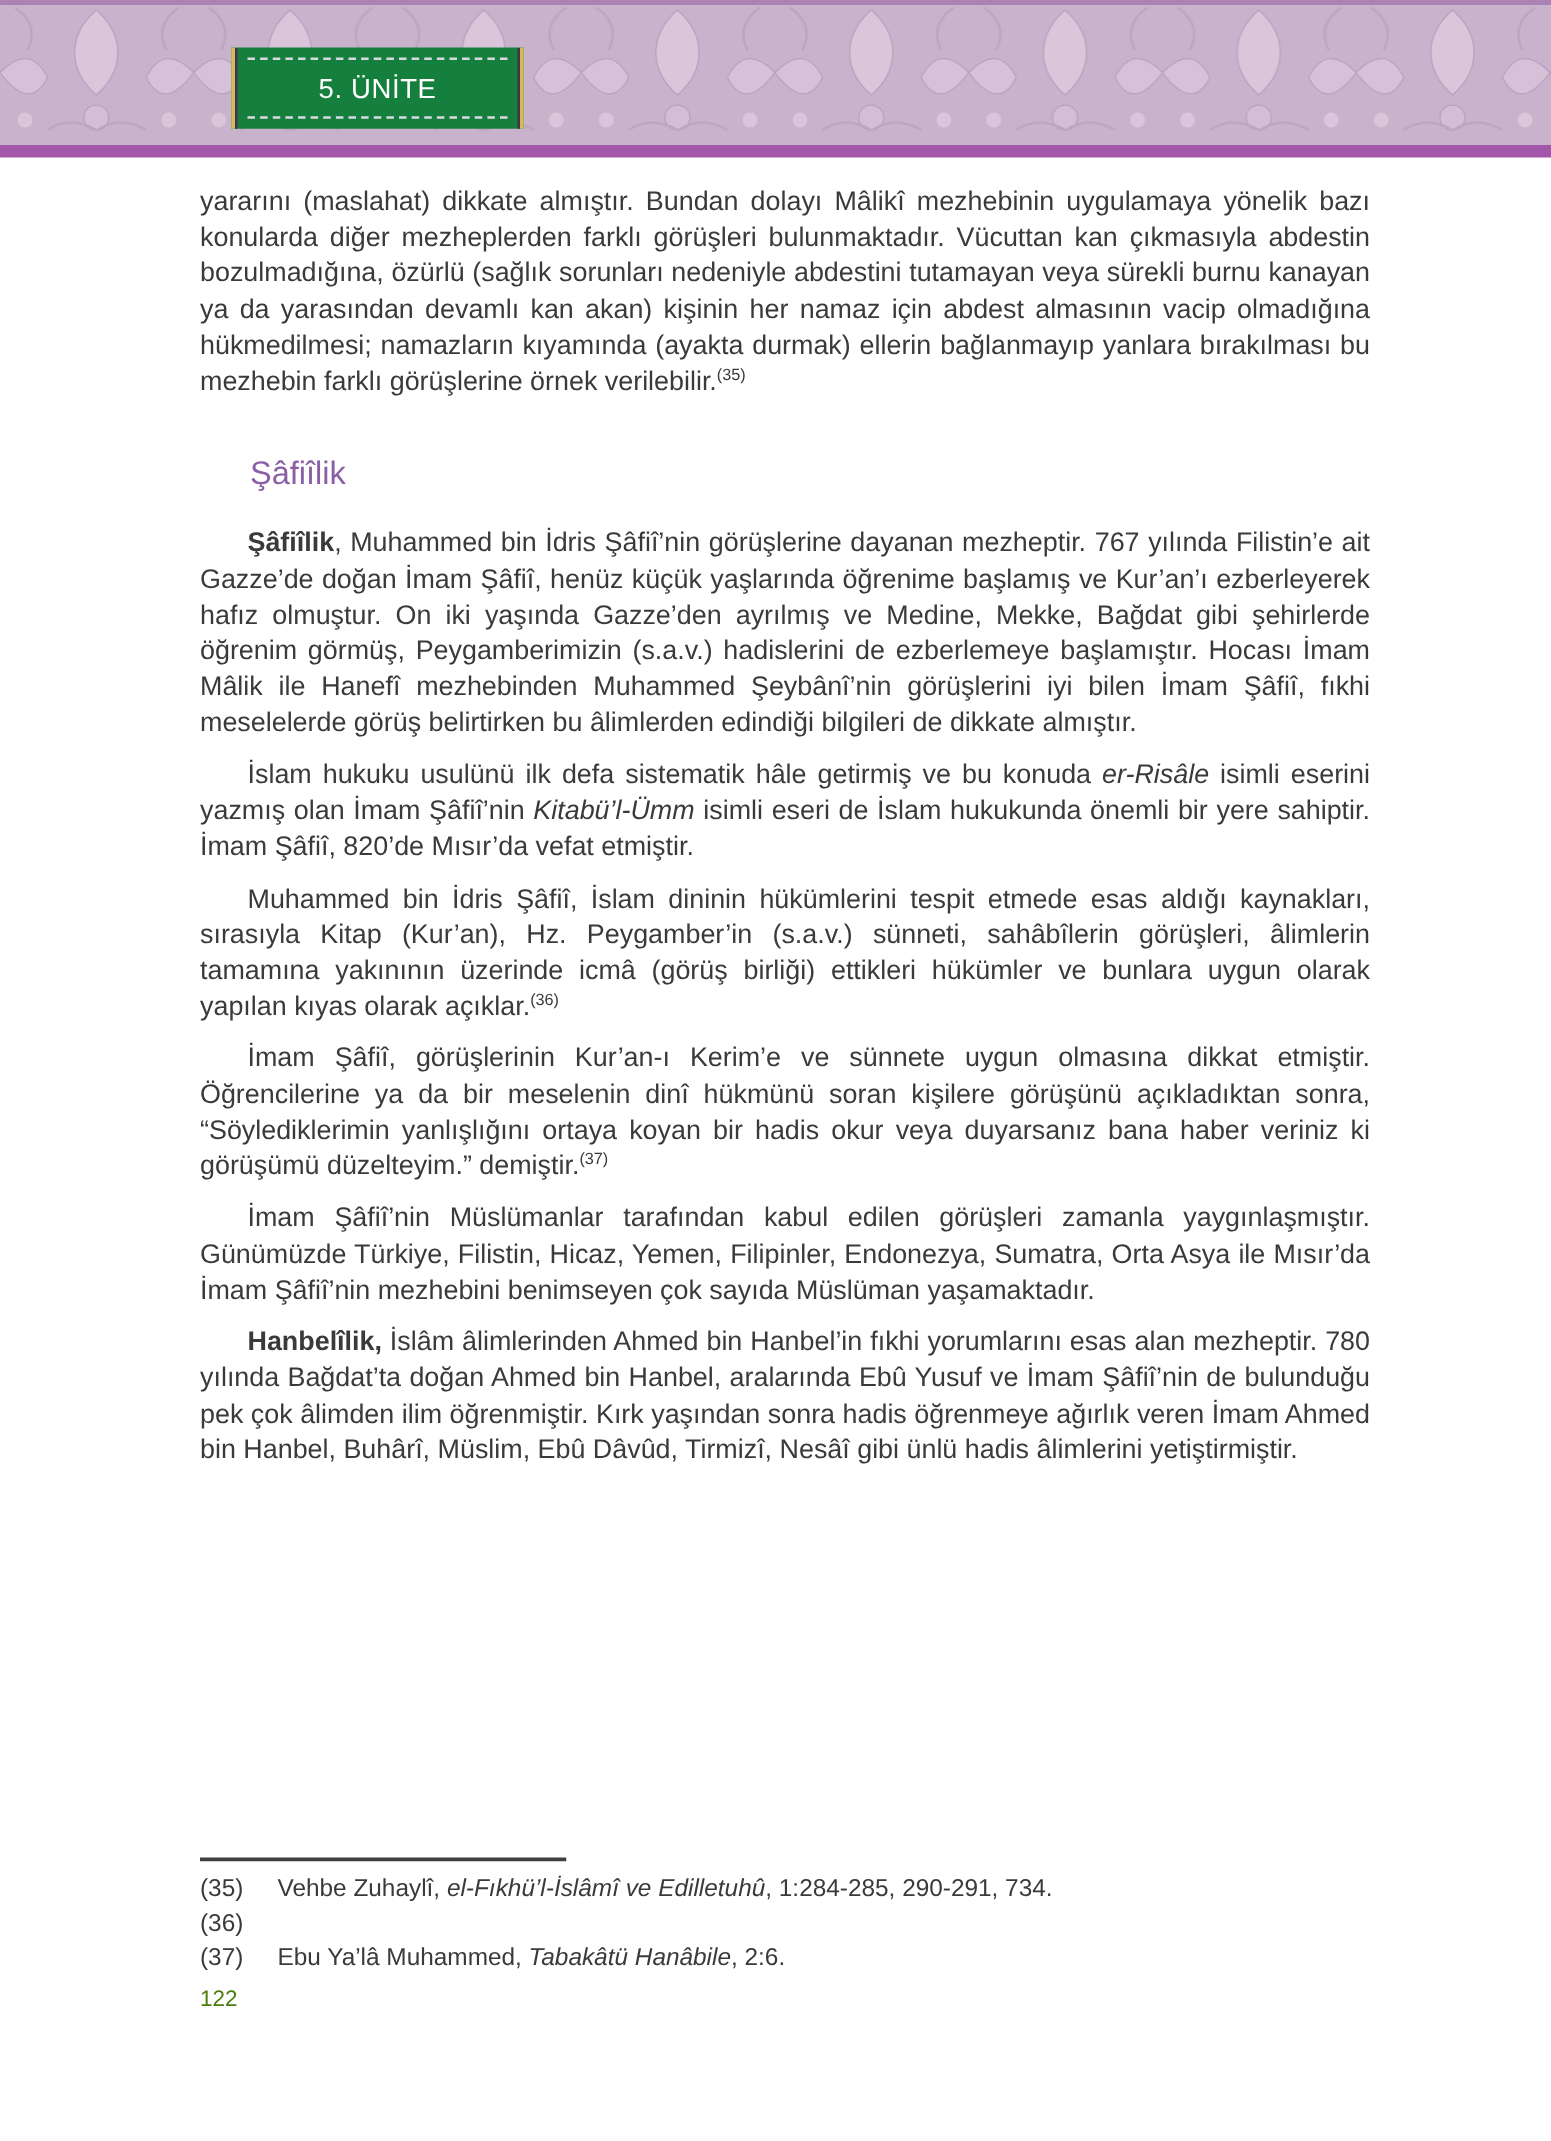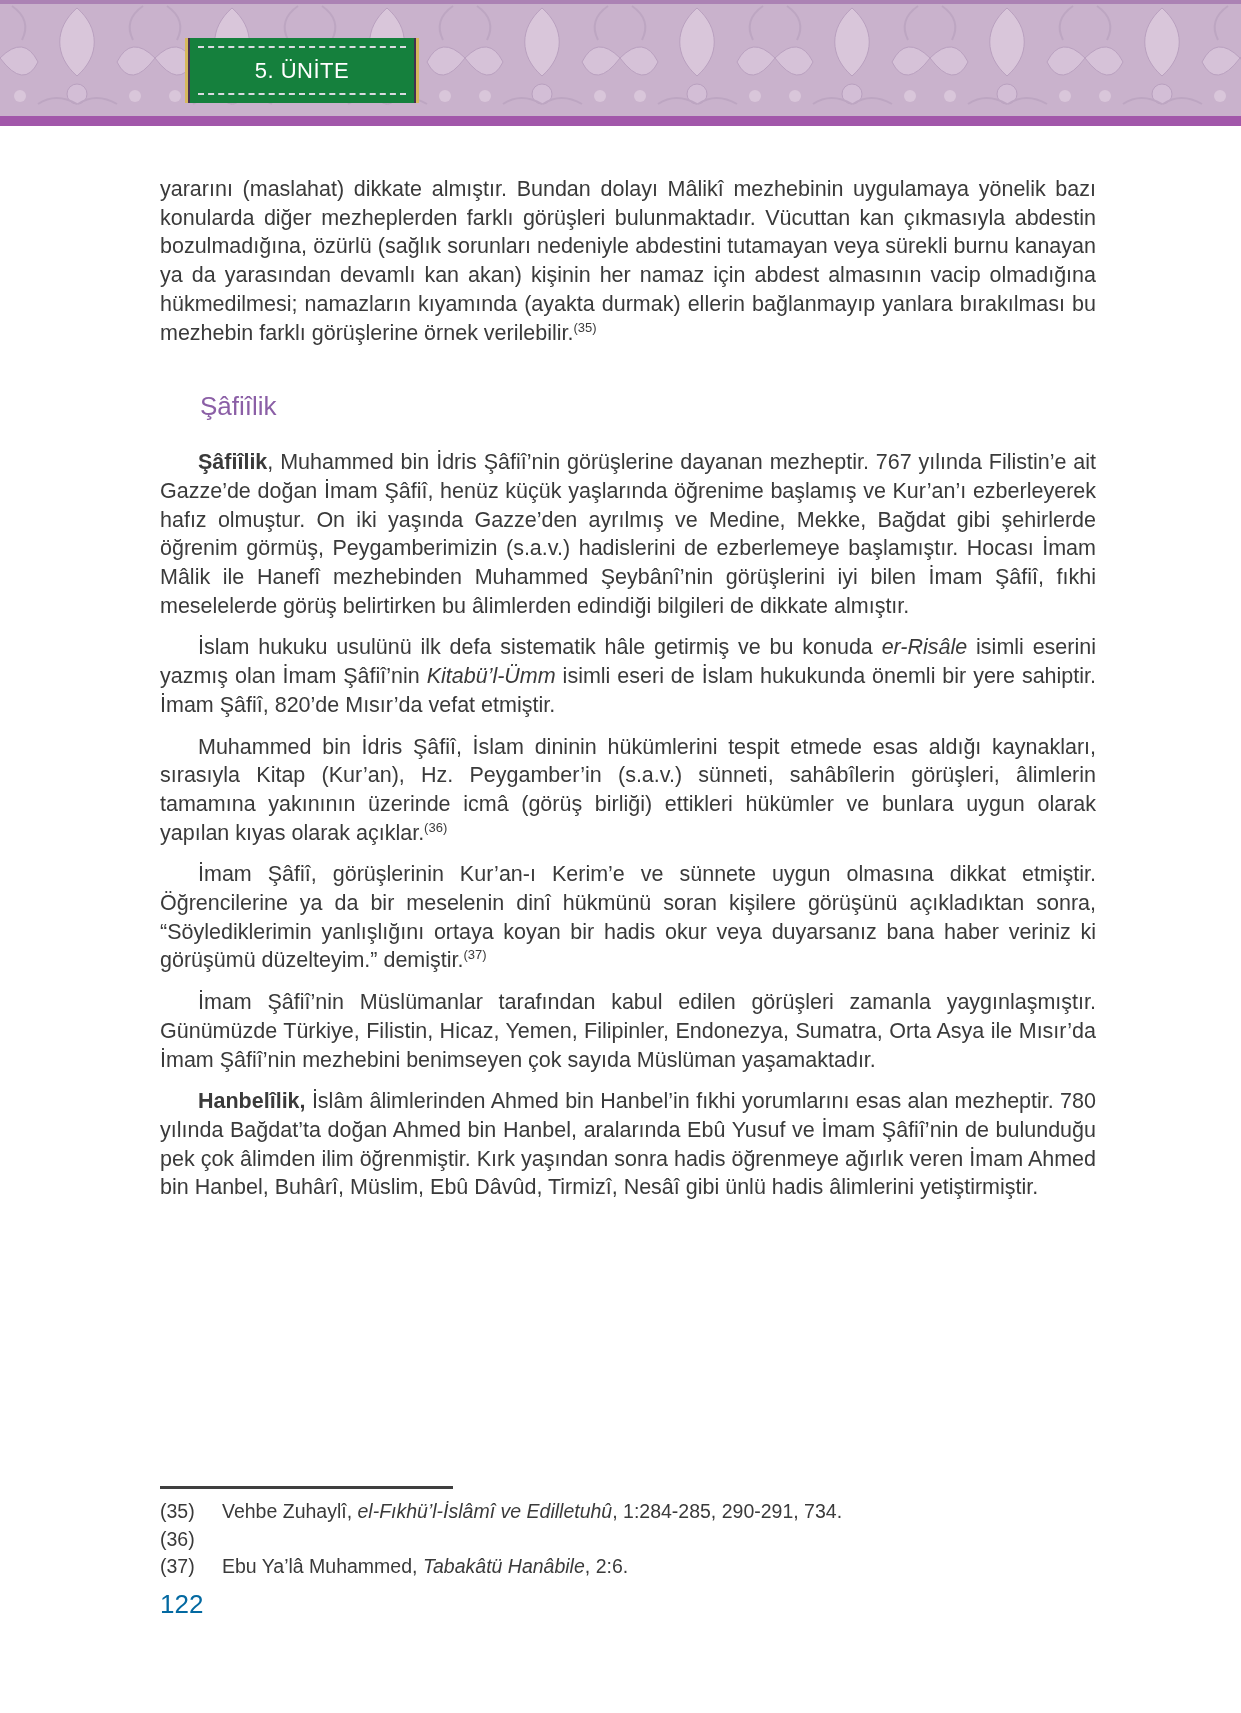--- a/index.html
+++ b/index.html
@@ -29,21 +29,21 @@
   }
   .unit-badge::before{top:8px}
   .unit-badge::after{bottom:8px}
   .unit-badge .label{
     color:#ffffff;font-size:22px;letter-spacing:.5px;font-weight:400;
   }
   
   .content{
     position:absolute;top:126px;left:160px;width:936px;
   }
-  #blocks{padding-top:21px;margin-top:28px;}
+  #blocks{padding-top:21px;}
   p.body{
     font-size:21.5px;line-height:28.7px;text-align:justify;
     margin:0 0 13px 0;color:#3a3a3a;
   }
   p.body.indent{text-indent:38px;}
   p.body strong{font-weight:700;}
   p.body em{font-style:italic;}
   sup.fnref{font-size:13px;line-height:0;vertical-align:super;}
   h2.section-heading{
     font-size:26px;font-weight:400;color:#8b5fa6;
@@ -51,21 +51,21 @@
   }
   
   .footnotes{position:absolute;top:1486px;left:160px;width:936px;}
   .fn-rule{width:293px;border-top:3px solid #3f3f3f;margin-bottom:9px;}
   .fn-row{display:flex;font-size:19.5px;line-height:27.5px;color:#3a3a3a;}
   .fn-num{width:62px;flex:0 0 62px;}
   .fn-text em{}
   
   .page-number{
     position:absolute;top:1589px;left:160px;
-    font-size:26px;color:#0369a1;
+    font-size:18px;color:#4d7c0f;
   }
 </style>
 </head>
 <body>
 
 <div class="page">
 
   <header class="banner">
     <svg class="banner-pattern" width="1241" height="116" xmlns="http://www.w3.org/2000/svg" aria-hidden="true">
       <defs>

